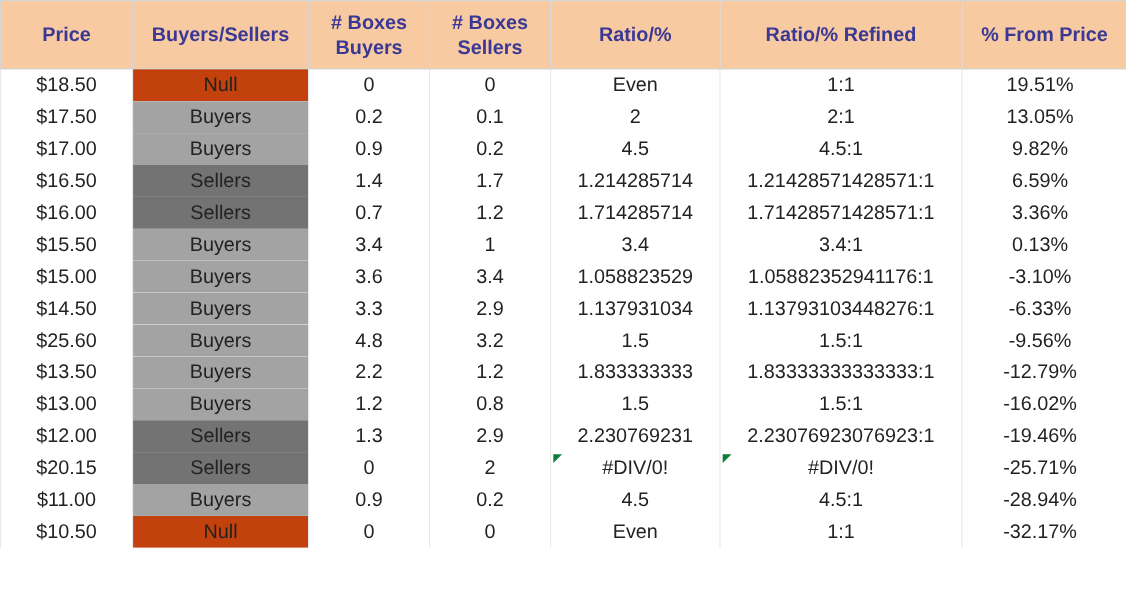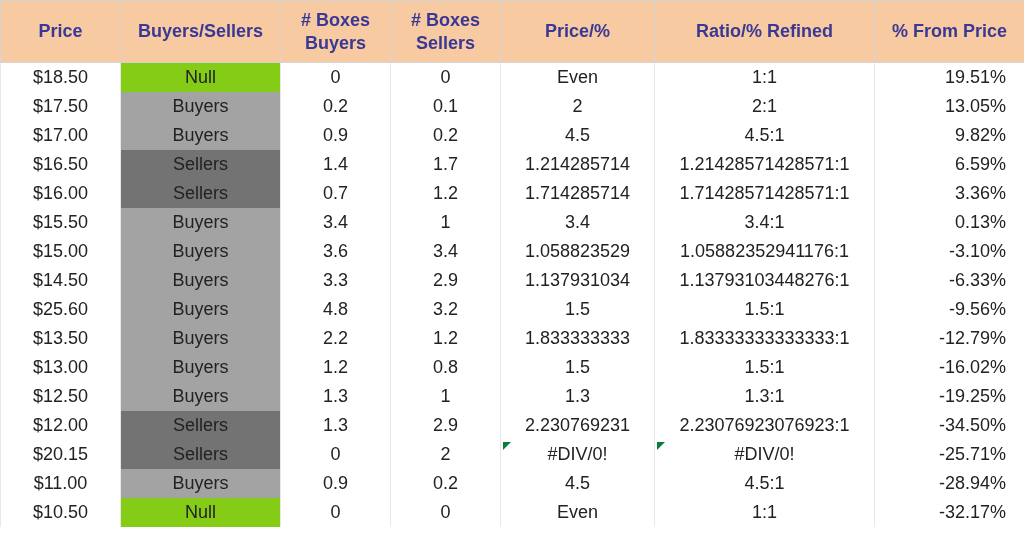--- a/index.html
+++ b/index.html
@@ -37,24 +37,24 @@
     position: relative;
     white-space: nowrap;
   }
   colgroup .c0 { width: 120px; }
   colgroup .c1 { width: 160px; }
   colgroup .c2 { width: 110px; }
   colgroup .c3 { width: 110px; }
   colgroup .c4 { width: 154px; }
   colgroup .c5 { width: 220px; }
   colgroup .c6 { width: 150px; }
-  .bs-Null    { background: #84cc16; }
+  .bs-Null    { background: #c2410c; }
   .bs-Buyers  { background: #a3a3a3; }
   .bs-Sellers { background: #737373; }
-  td.right { text-align: right; padding-right: 18px; }
+  td.right { text-align: center; padding-right: 18px; }
   .err-mark::before {
     content: "";
     position: absolute;
     left: 2px;
     top: 2px;
     width: 0; height: 0;
     border-top: 8px solid #0a7d3a;
     border-right: 8px solid transparent;
   }
 </style>
@@ -70,21 +70,21 @@
       <col class="c4">
       <col class="c5">
       <col class="c6">
   </colgroup>
   <thead>
     <tr>
       <th>Price</th>
       <th>Buyers/Sellers</th>
       <th># Boxes Buyers</th>
       <th># Boxes Sellers</th>
-      <th>Price/%</th>
+      <th>Ratio/%</th>
       <th>Ratio/% Refined</th>
       <th>% From Price</th>
     </tr>
   </thead>
   <tbody id="tbody">
       <tr>
         <td>$18.50</td>
         <td class="bs-Null">Null</td>
         <td>0</td>
         <td>0</td>
@@ -176,36 +176,27 @@
       <tr>
         <td>$13.00</td>
         <td class="bs-Buyers">Buyers</td>
         <td>1.2</td>
         <td>0.8</td>
         <td>1.5</td>
         <td>1.5:1</td>
         <td class="right">-16.02%</td>
       </tr>
       <tr>
-        <td>$12.50</td>
-        <td class="bs-Buyers">Buyers</td>
-        <td>1.3</td>
-        <td>1</td>
-        <td>1.3</td>
-        <td>1.3:1</td>
-        <td class="right">-19.25%</td>
-      </tr>
-      <tr>
         <td>$12.00</td>
         <td class="bs-Sellers">Sellers</td>
         <td>1.3</td>
         <td>2.9</td>
         <td>2.230769231</td>
         <td>2.23076923076923:1</td>
-        <td class="right">-34.50%</td>
+        <td class="right">-19.46%</td>
       </tr>
       <tr>
         <td>$20.15</td>
         <td class="bs-Sellers">Sellers</td>
         <td>0</td>
         <td>2</td>
         <td class="err-mark">#DIV/0!</td>
         <td class="err-mark">#DIV/0!</td>
         <td class="right">-25.71%</td>
       </tr>

